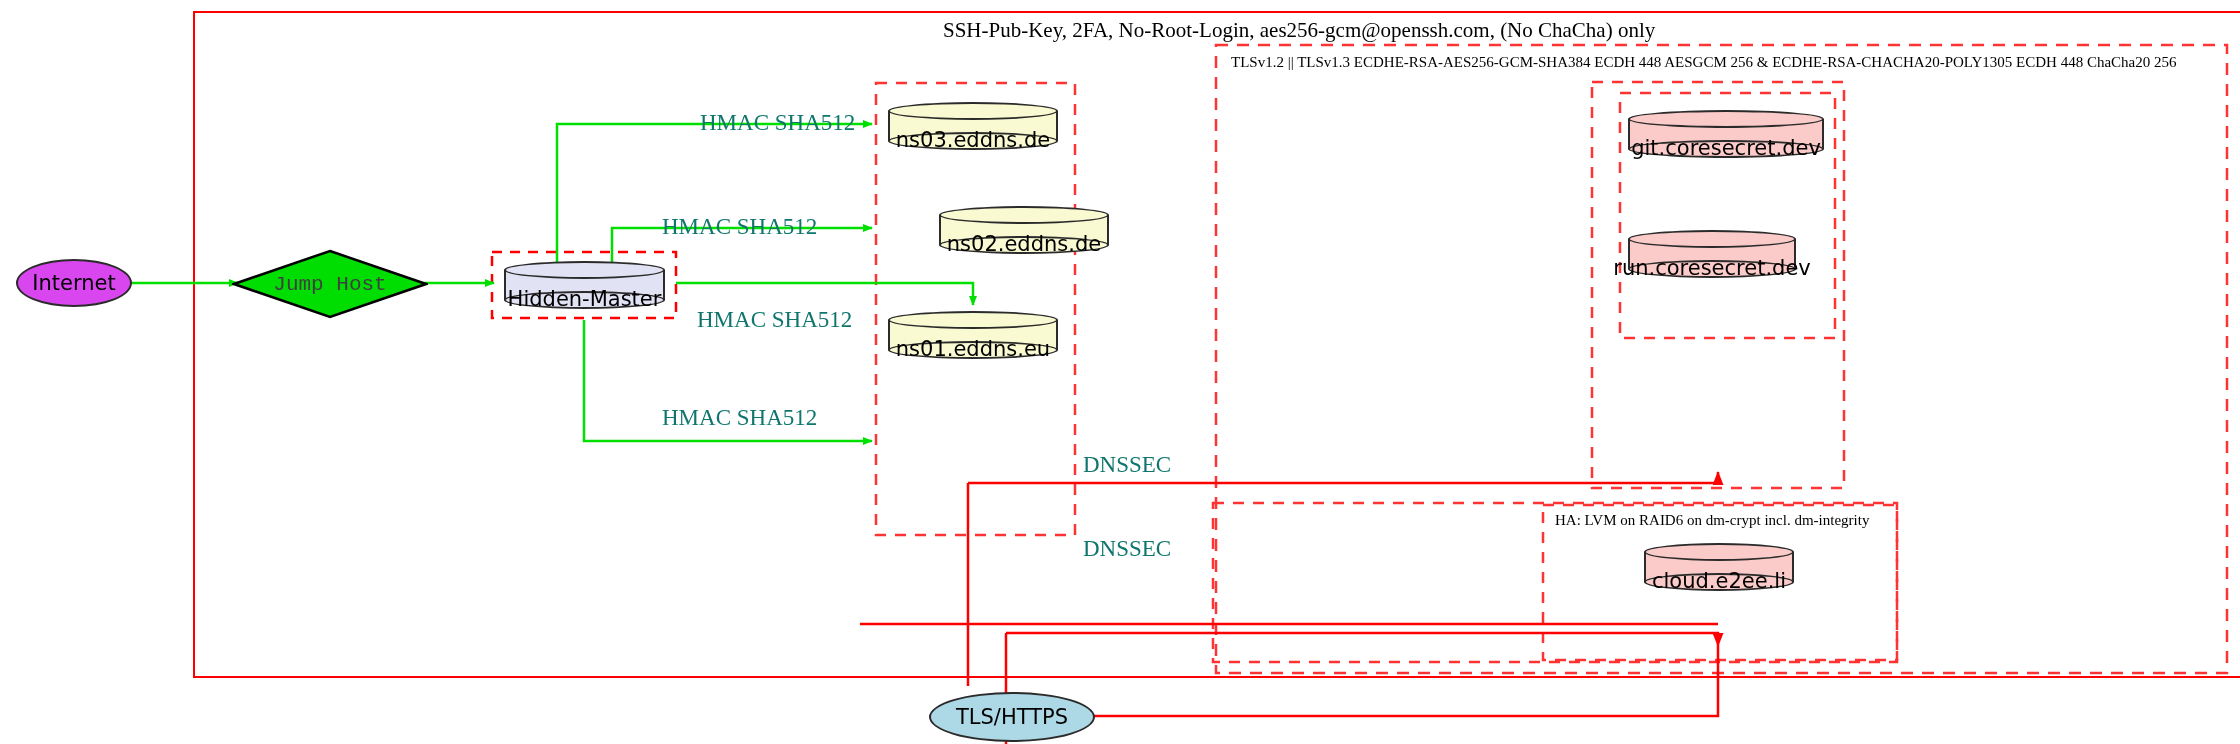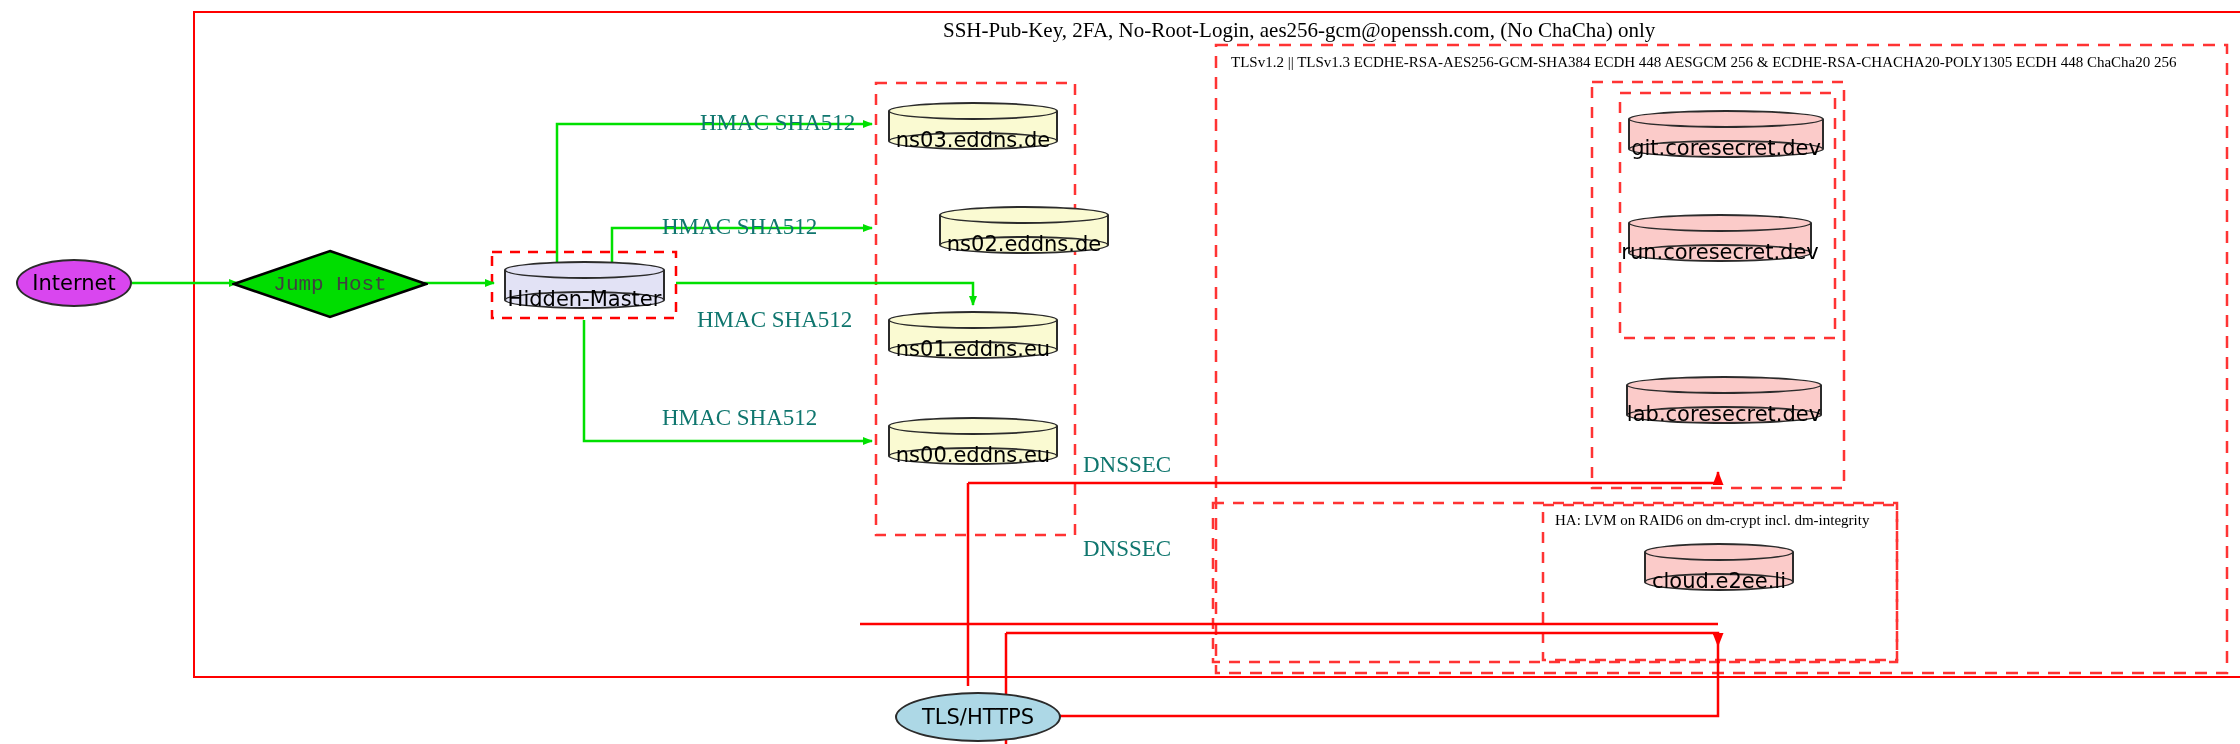--- a/index.html
+++ b/index.html
@@ -197,56 +197,44 @@
     <div class="txt">ns02.eddns.de</div>
   </div>
 
   <div class="cyl" style="left:888px; top:311px; width:170px; height:48px;">
     <div class="body" style="background:#fafad2;"></div>
     <div class="cap-bot" style="background:#fafad2;"></div>
     <div class="cap-top" style="background:#fafad2;"></div>
     <div class="txt">ns01.eddns.eu</div>
   </div>
 
-  <div class="cyl" style="left:888px; top:417px; width:170px; height:48px;">
-    <div class="body" style="background:#fafad2;"></div>
-    <div class="cap-bot" style="background:#fafad2;"></div>
-    <div class="cap-top" style="background:#fafad2;"></div>
-    <div class="txt">ns00.eddns.eu</div>
-  </div>
 
   <div class="cyl" style="left:1628px; top:110px; width:196px; height:48px;">
     <div class="body" style="background:#fbcbc9;"></div>
     <div class="cap-bot" style="background:#fbcbc9;"></div>
     <div class="cap-top" style="background:#fbcbc9;"></div>
     <div class="txt">git.coresecret.dev</div>
   </div>
 
-  <div class="cyl" style="left:1628px; top:214px; width:184px; height:48px;">
+  <div class="cyl" style="left:1628px; top:230px; width:168px; height:48px;">
     <div class="body" style="background:#fbcbc9;"></div>
     <div class="cap-bot" style="background:#fbcbc9;"></div>
     <div class="cap-top" style="background:#fbcbc9;"></div>
     <div class="txt">run.coresecret.dev</div>
   </div>
 
-  <div class="cyl" style="left:1626px; top:376px; width:196px; height:48px;">
-    <div class="body" style="background:#fbcbc9;"></div>
-    <div class="cap-bot" style="background:#fbcbc9;"></div>
-    <div class="cap-top" style="background:#fbcbc9;"></div>
-    <div class="txt">lab.coresecret.dev</div>
-  </div>
 
   <div class="cyl" style="left:1644px; top:543px; width:150px; height:48px;">
     <div class="body" style="background:#fbcbc9;"></div>
     <div class="cap-bot" style="background:#fbcbc9;"></div>
     <div class="cap-top" style="background:#fbcbc9;"></div>
     <div class="txt">cloud.e2ee.li</div>
   </div>
 
-  <div class="ellipse" style="left:895px; top:692px; width:166px; height:50px; background:#add8e6;">
+  <div class="ellipse" style="left:929px; top:692px; width:166px; height:50px; background:#add8e6;">
     <span>TLS/HTTPS</span>
   </div>
 
   <div class="cluster-label big" style="left:941px; top:18px;">SSH-Pub-Key, 2FA, No-Root-Login, aes256-gcm@openssh.com, (No ChaCha) only</div>
 
   <div class="cluster-label" style="left:1229px; top:54px;">TLSv1.2 || TLSv1.3 ECDHE-RSA-AES256-GCM-SHA384 ECDH 448 AESGCM 256 &amp; ECDHE-RSA-CHACHA20-POLY1305 ECDH 448 ChaCha20 256</div>
 
   <div class="cluster-label" style="left:1553px; top:512px;">HA: LVM on RAID6 on dm-crypt incl. dm-integrity</div>
 
   <div class="edge-label" style="left:700px; top:110px;">HMAC SHA512</div>

